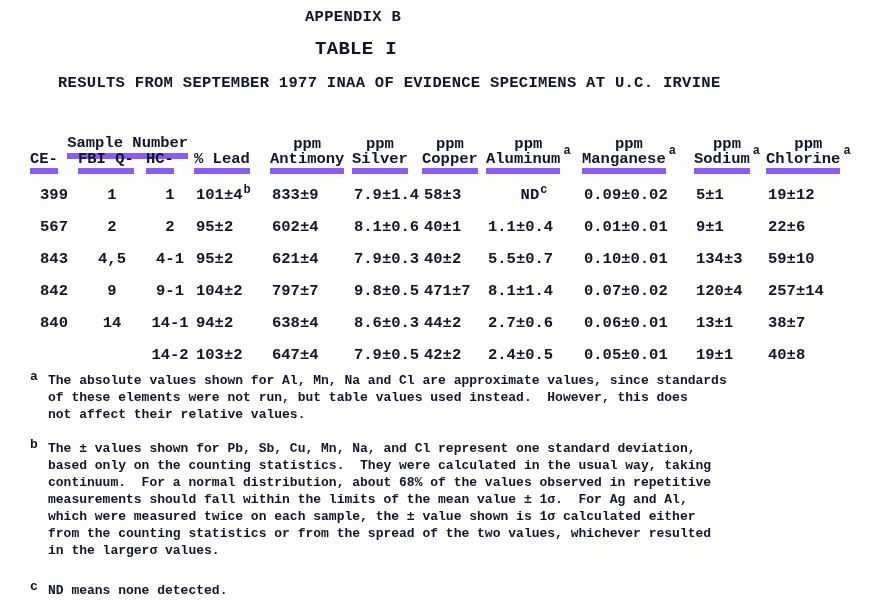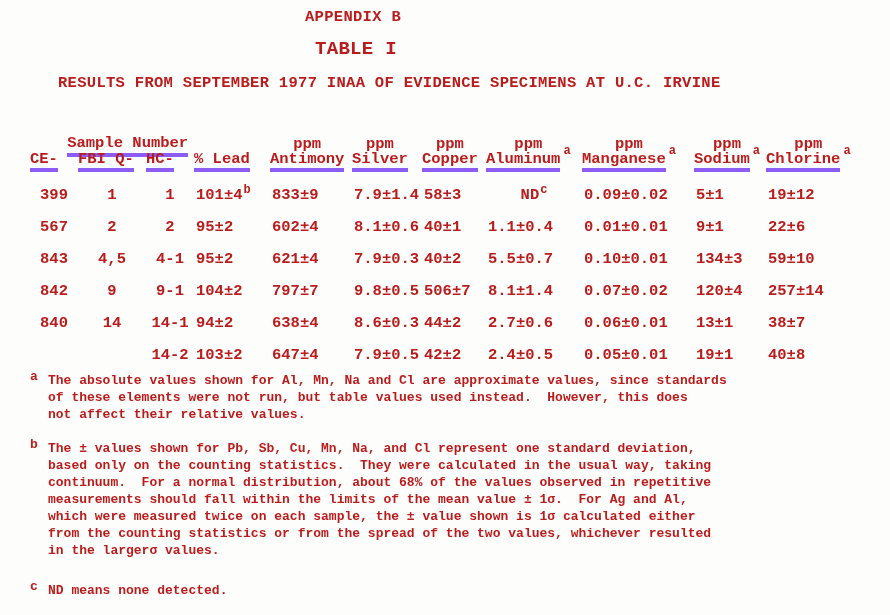--- a/index.html
+++ b/index.html
@@ -4,29 +4,29 @@
 <style>
   * { margin: 0; padding: 0; box-sizing: border-box; }
   html, body { background: #e8e8e6; }
   .page {
     position: relative;
     width: 890px;
     height: 615px;
     background: #fdfdfb;
     font-family: "Liberation Mono", "DejaVu Sans Mono", monospace;
     font-weight: 700;
-    color: #b91c1c;
+    color: #0f172a;
     overflow: hidden;
   }
   .abs { position: absolute; white-space: pre; }
   .title-appendix { left: 305px; top: 8px;  font-size: 15.5px; letter-spacing: 0.3px; }
   .title-table    { left: 315px; top: 38px; font-size: 19px; letter-spacing: 0.3px; }
   .subtitle       { left: 30px;  top: 74px; font-size: 15.5px; letter-spacing: 0.3px; margin-left: 28px; }
   .group-header   { left: 30px;  top: 116px; font-size: 15.5px; }
-  .u { border-bottom: 4px solid #8b5cf6; padding-bottom: 1px; display: inline-block; }
+  .u { border-bottom: 6px solid #8b5cf6; padding-bottom: 1px; display: inline-block; }
 
   
   .datatable { position: absolute; left: 30px; top: 136px; font-size: 15.5px; }
   .thead, .trow { display: flex; font-family: Liberation Mono, monospace; }
   .hcell, .tcell { flex: none; white-space: nowrap; overflow: visible; }
   .c1 { width: 48px; }  .c2 { width: 68px; }  .c3 { width: 48px; }
   .c4 { width: 76px; }  .c5 { width: 82px; }  .c6 { width: 70px; }
   .c7 { width: 64px; }  .c8 { width: 96px; }  .c9 { width: 112px; }
   .c10 { width: 72px; } .c11 { width: 94px; }
   .hwrap { display: inline-block; }
@@ -116,21 +116,21 @@
           <div class="tcell c10"><span>134±3</span></div>
           <div class="tcell c11"><span>59±10</span></div>
         </div>
         <div class="trow">
           <div class="tcell c1"><span>842</span></div>
           <div class="tcell c2"><span>9</span></div>
           <div class="tcell c3"><span>9-1</span></div>
           <div class="tcell c4"><span>104±2</span></div>
           <div class="tcell c5"><span>797±7</span></div>
           <div class="tcell c6"><span>9.8±0.5</span></div>
-          <div class="tcell c7"><span>506±7</span></div>
+          <div class="tcell c7"><span>471±7</span></div>
           <div class="tcell c8"><span>8.1±1.4</span></div>
           <div class="tcell c9"><span>0.07±0.02</span></div>
           <div class="tcell c10"><span>120±4</span></div>
           <div class="tcell c11"><span>257±14</span></div>
         </div>
         <div class="trow">
           <div class="tcell c1"><span>840</span></div>
           <div class="tcell c2"><span>14</span></div>
           <div class="tcell c3"><span>14-1</span></div>
           <div class="tcell c4"><span>94±2</span></div>

